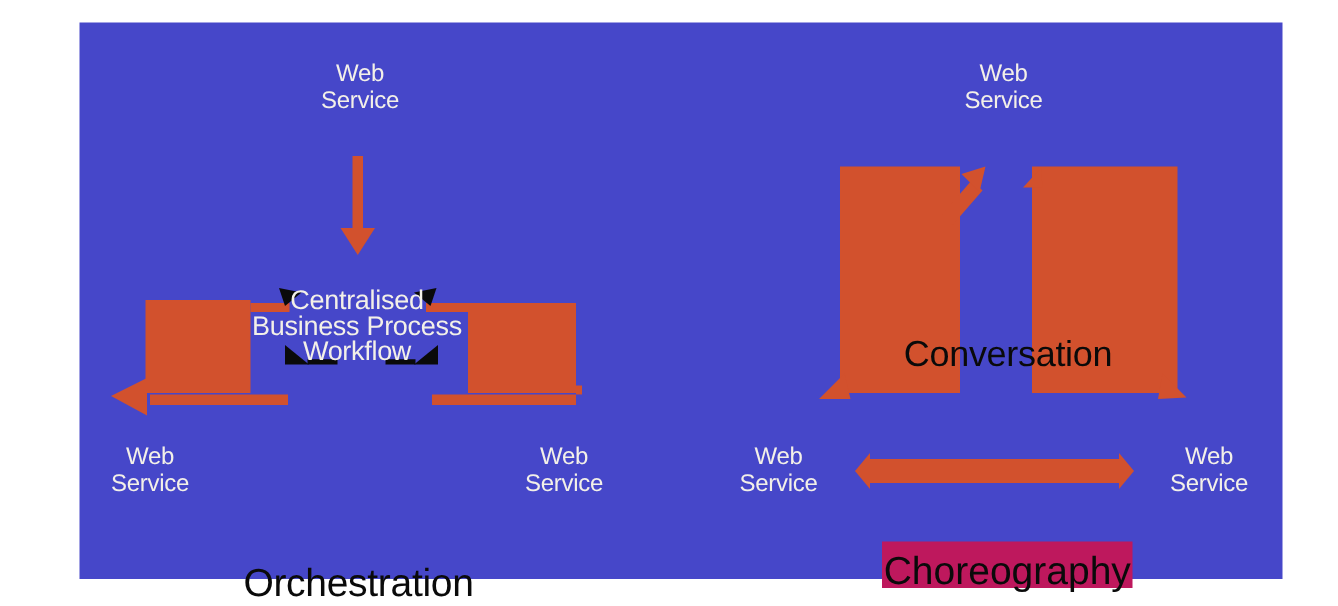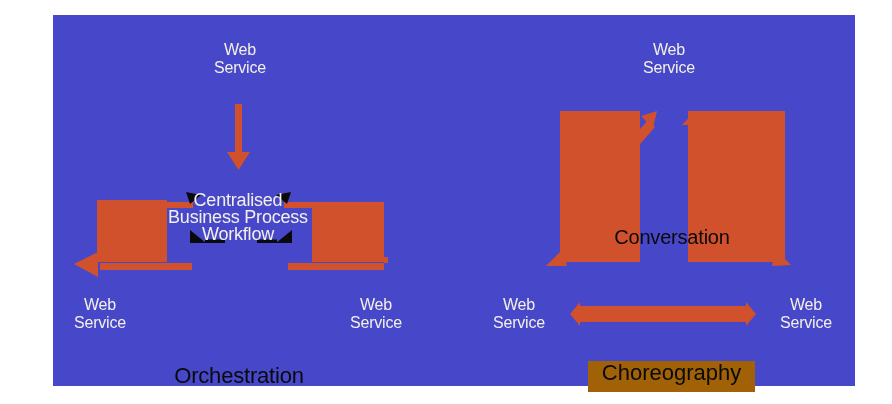--- a/index.html
+++ b/index.html
@@ -34,32 +34,33 @@
     font-size:16px;
     line-height:18px;
   }
   .wf{
     color:var(--cream);
     font-size:18px;
     line-height:17px;
   }
   .title{
     color:var(--ink);
-    font-size:22px;
+    font-size:26px;
     line-height:24px;
+    margin-top:12px;
   }
   .conv{
     color:var(--ink);
-    font-size:20px;
+    font-size:24px;
     line-height:22px;
   }
   #choreo-box{
     position:absolute;left:588px;top:361px;width:167px;height:31px;
-    background:#a16207;
-    display:flex;align-items:flex-start;justify-content:center;
+    background:#be185d;
+    display:flex;align-items:flex-end;justify-content:center;
   }
   #choreo-box .title{position:static;transform:none;white-space:nowrap;}
 </style>
 </head>
 <body>
 
 <div id="canvas">
   <div id="panel"></div>
 
   <svg id="shapes" viewBox="0 0 892 404" xmlns="http://www.w3.org/2000/svg" aria-hidden="true">

